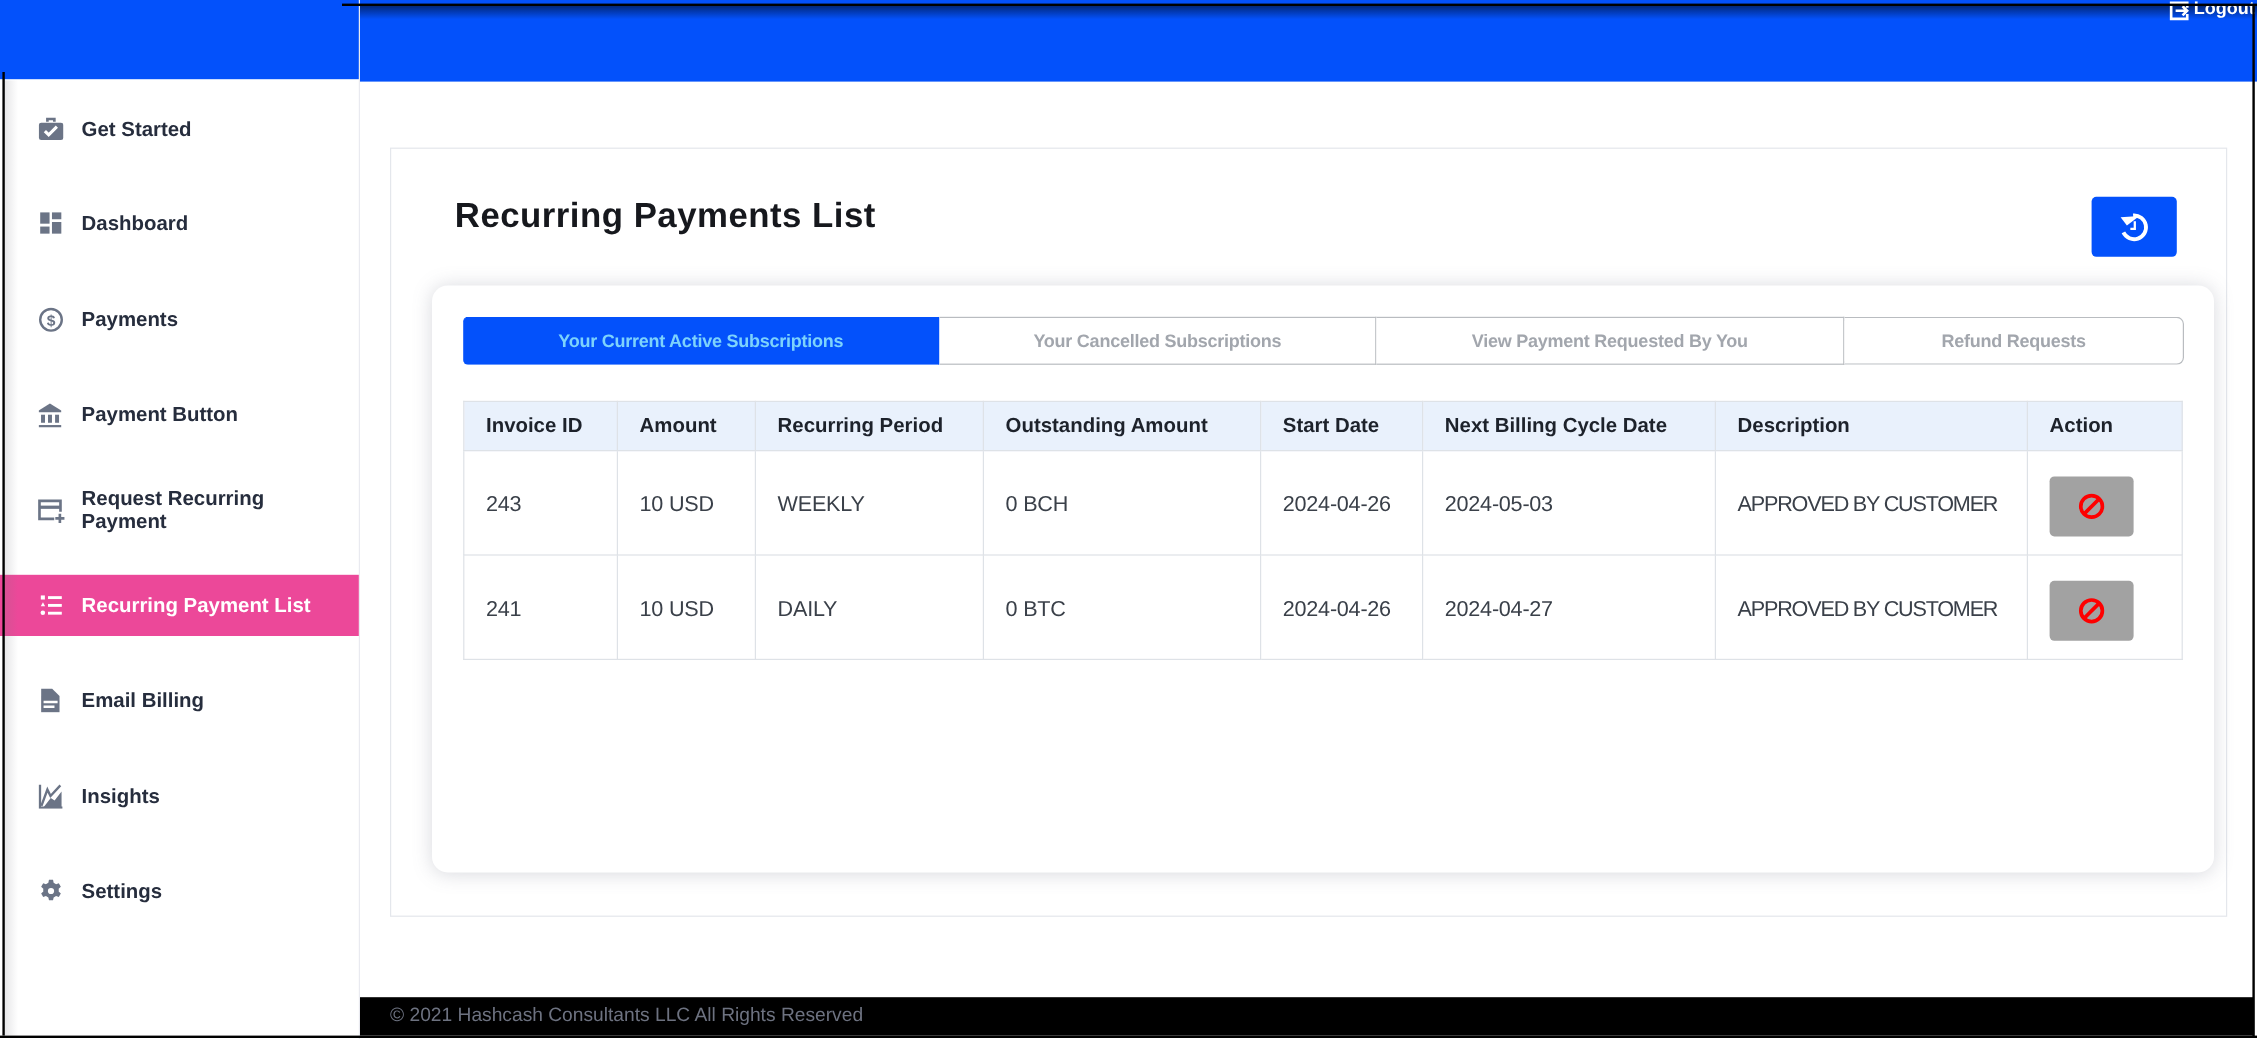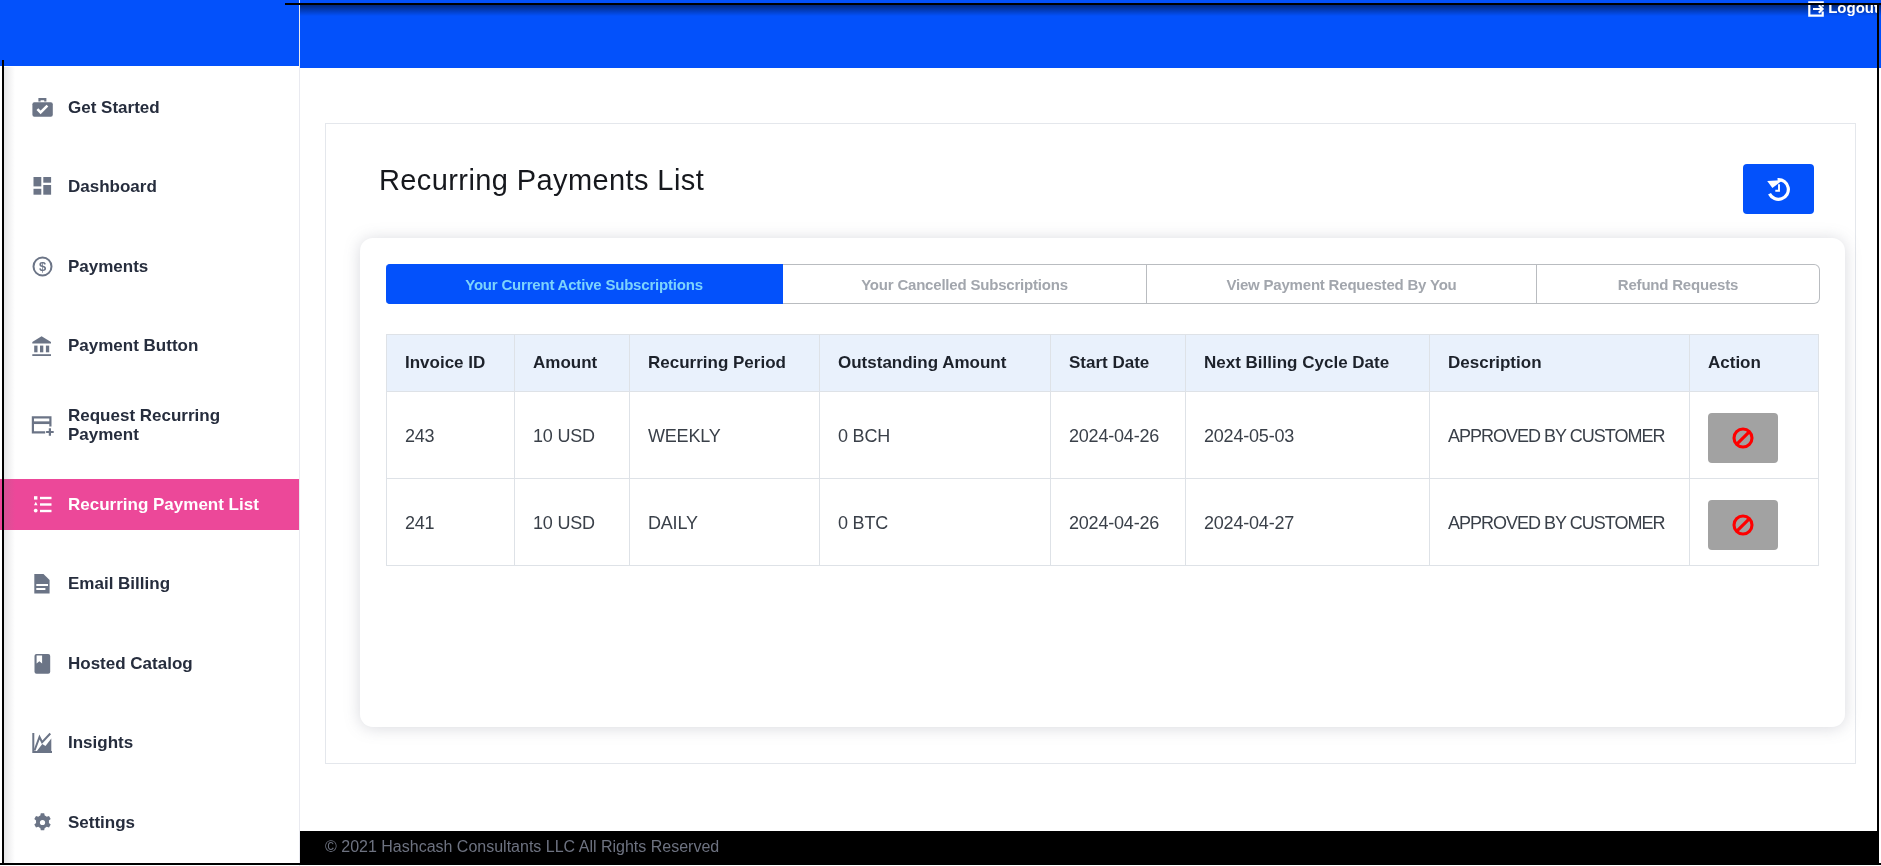--- a/index.html
+++ b/index.html
@@ -26,37 +26,37 @@
   #hdr { position:absolute; left:0; top:0; width:1581px; height:68px; background:#0351fb; }
   #hdr .shade { position:absolute; left:0; top:5px; width:100%; height:11px;
     background:linear-gradient(180deg, rgba(0,0,0,.5), rgba(0,0,0,0)); }
   #logout { position:absolute; right:2px; top:-1px; height:64px; display:flex; align-items:flex-start; color:#fff;
     font-size:15px; font-weight:700; }
   #logout svg { width:20px; height:20px; margin-right:2px; }
 
   
   #card { position:absolute; left:25px; top:123px; width:1531px; height:641px;
     border:1px solid #e4e7ec; background:#fff; }
-  #title { position:absolute; left:53px; top:40px; font-size:29px; letter-spacing:.4px; font-weight:400; color:#16181d; }
+  #title { position:absolute; left:53px; top:40px; font-size:29px; letter-spacing:.4px; font-weight:700; color:#16181d; }
   #histbtn { position:absolute; left:1417px; top:40px; width:71px; height:50px; background:#0351fb;
     border-radius:4px; display:flex; align-items:center; justify-content:center; }
 
   
   #inner { position:absolute; left:34px; top:114px; width:1485px; height:489px; background:#fff;
     border-radius:13px; box-shadow:0 1px 16px rgba(110,116,132,.27); }
   #tabs { position:absolute; left:26px; top:26px; height:40px; display:flex; }
   .tab { border:1px solid #b9bcc0; border-left:none; display:flex; align-items:center; justify-content:center;
     font-size:15px; font-weight:700; color:#a2a6ad; letter-spacing:-.2px; background:#fff; }
   .tab.last { border-radius:0 6px 6px 0; }
   .tab.active { background:#0351fb; color:#7dd3fc; border-color:#0351fb; border-radius:4px 0 0 4px; }
 
   
   table { position:absolute; left:26px; top:96px; border-collapse:collapse; table-layout:fixed; }
   th, td { border:1px solid #dee2e7; text-align:left; padding-left:18px; }
-  th { background:#e9f1fc; height:57px; font-size:17px; font-weight:700; color:#1d222b;margin-top:10px; }
+  th { background:#e9f1fc; height:41px; font-size:17px; font-weight:700; color:#1d222b;margin-top:10px; }
   td { height:87px; font-size:18px; letter-spacing:-.2px; color:#3a4049; padding-top:3px; }
   td.desc { letter-spacing:-1.0px; }
   .abtn { width:70px; height:50px; background:#a2a2a2; border-radius:4px; margin-top:3px;
     display:flex; align-items:center; justify-content:center; }
 
   
   #footer { position:absolute; left:0; top:831px; width:1578px; height:32px; background:#000000;
     display:flex; align-items:center; }
   #footer span { margin-left:25px; font-size:16px; color:#6d7280; }
 </style>
@@ -206,27 +206,20 @@
           <span>Recurring Payment List</span>
         </div>
       <div class="mi">
           <svg viewBox="0 0 21 21" fill="#6b7486">
             <path d="M2.3 1 h9.2 l6.1 5.9 v13.6 h-15.3 z"></path>
             <path d="M4.3 12 H16 M4.3 16 H13.4" stroke="#fff" stroke-width="2"></path>
           </svg>
           <span>Email Billing</span>
         </div>
       <div class="mi">
-          <svg viewBox="0 0 21 21" fill="#6b7486">
-            <rect x="2.5" y="1" width="15.7" height="19.7" rx="2"></rect>
-            <path d="M4.6 2.5 H10.1 V10.5 L7.35 8.3 L4.6 10.5 Z" fill="#fff"></path>
-          </svg>
-          <span>Hosted Catalog</span>
-        </div>
-      <div class="mi">
           <svg viewBox="0 0 21 21" fill="none" stroke="#6b7486">
             <path d="M1.3 1 V20 H20" stroke-width="2"></path>
             <path d="M2.5 18.5 L7.5 5 L10.1 10.3 L18.3 1.5" stroke-width="2"></path>
             <path d="M4.5 19.5 L10.3 12 L13.5 14 L19.3 6.5 V19.5 Z" fill="#6b7486" stroke="none"></path>
           </svg>
           <span>Insights</span>
         </div>
       <div class="mi">
           <svg viewBox="0 0 21 21" fill="#6b7486">
             <path d="M8.8 1.2 h3.4 l.5 2.4 a7.6 7.6 0 0 1 2 1.2 l2.3 -.8 l1.7 3 l-1.8 1.6 a7.6 7.6 0 0 1 0 2.3 l1.8 1.6 l-1.7 3 l-2.3 -.8 a7.6 7.6 0 0 1 -2 1.2 l-.5 2.4 h-3.4 l-.5 -2.4 a7.6 7.6 0 0 1 -2 -1.2 l-2.3 .8 l-1.7 -3 l1.8 -1.6 a7.6 7.6 0 0 1 0 -2.3 l-1.8 -1.6 l1.7 -3 l2.3 .8 a7.6 7.6 0 0 1 2 -1.2 z"></path>

